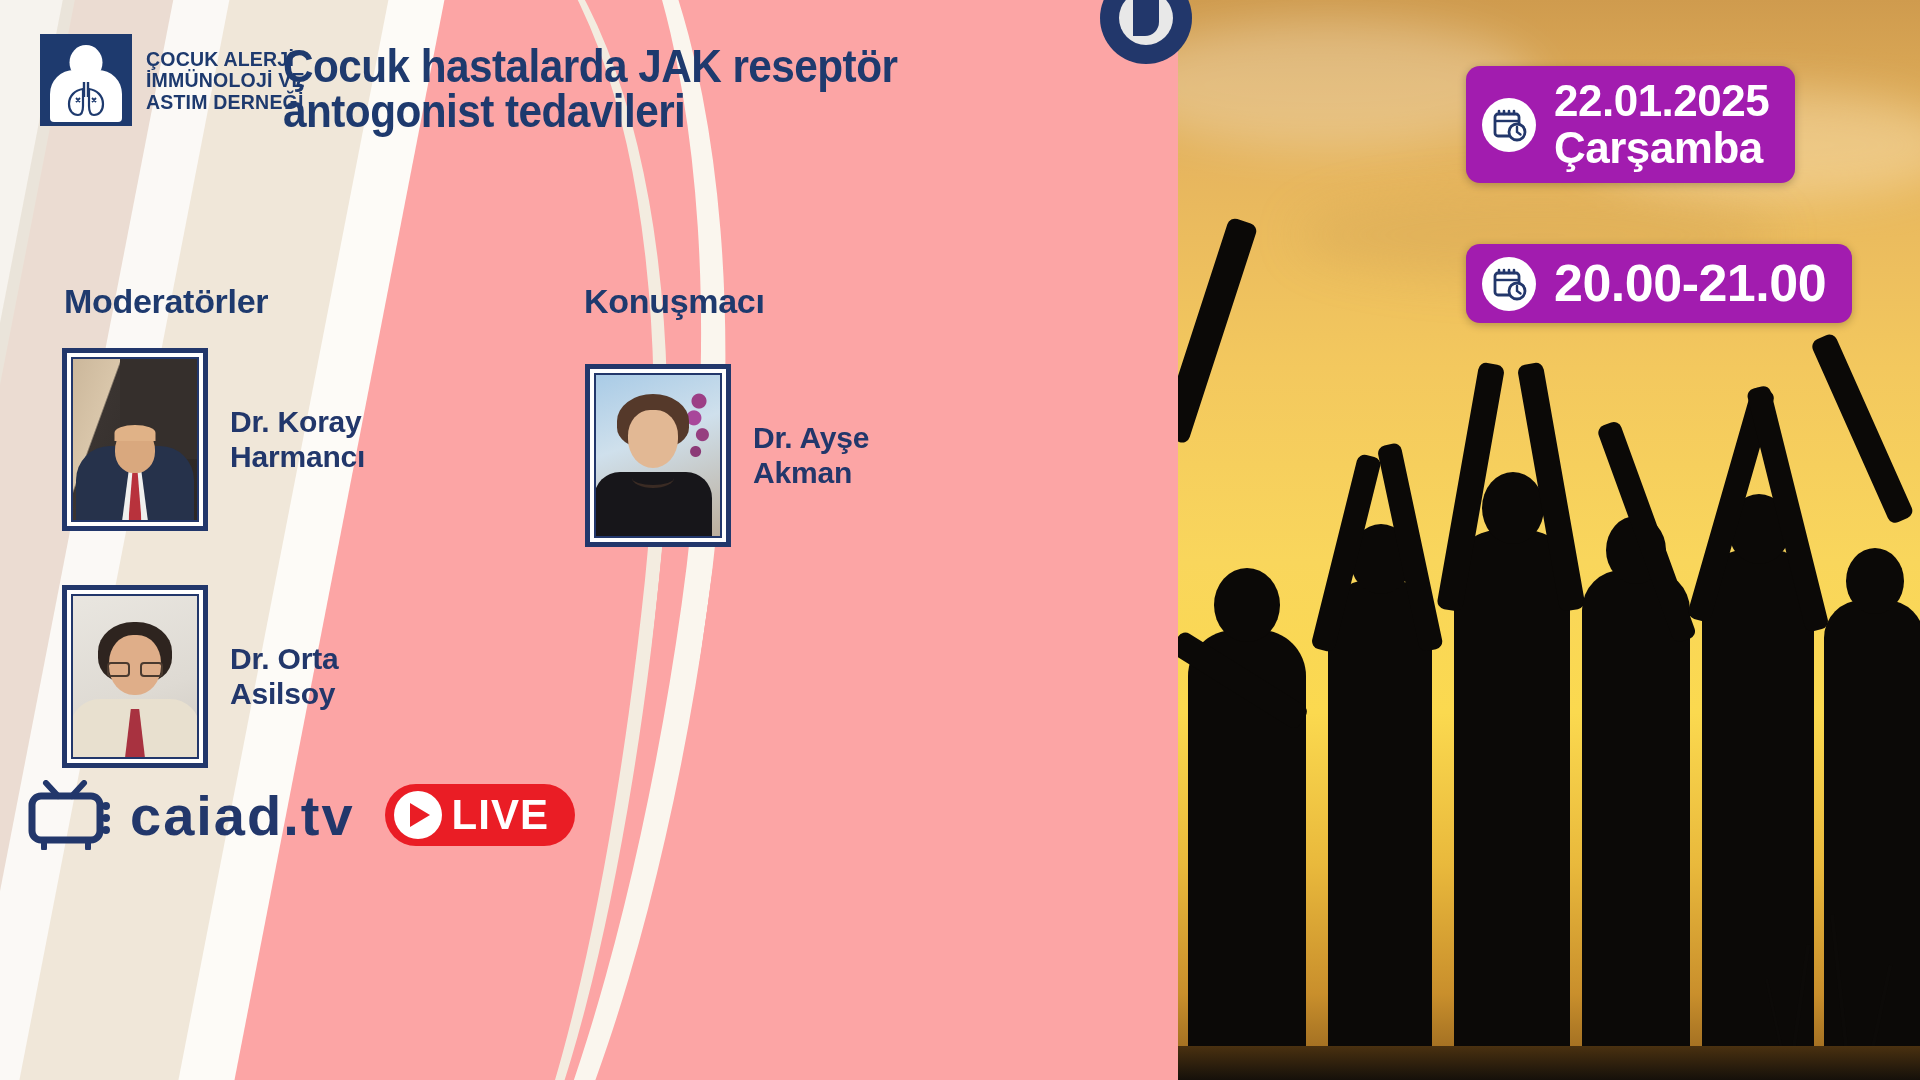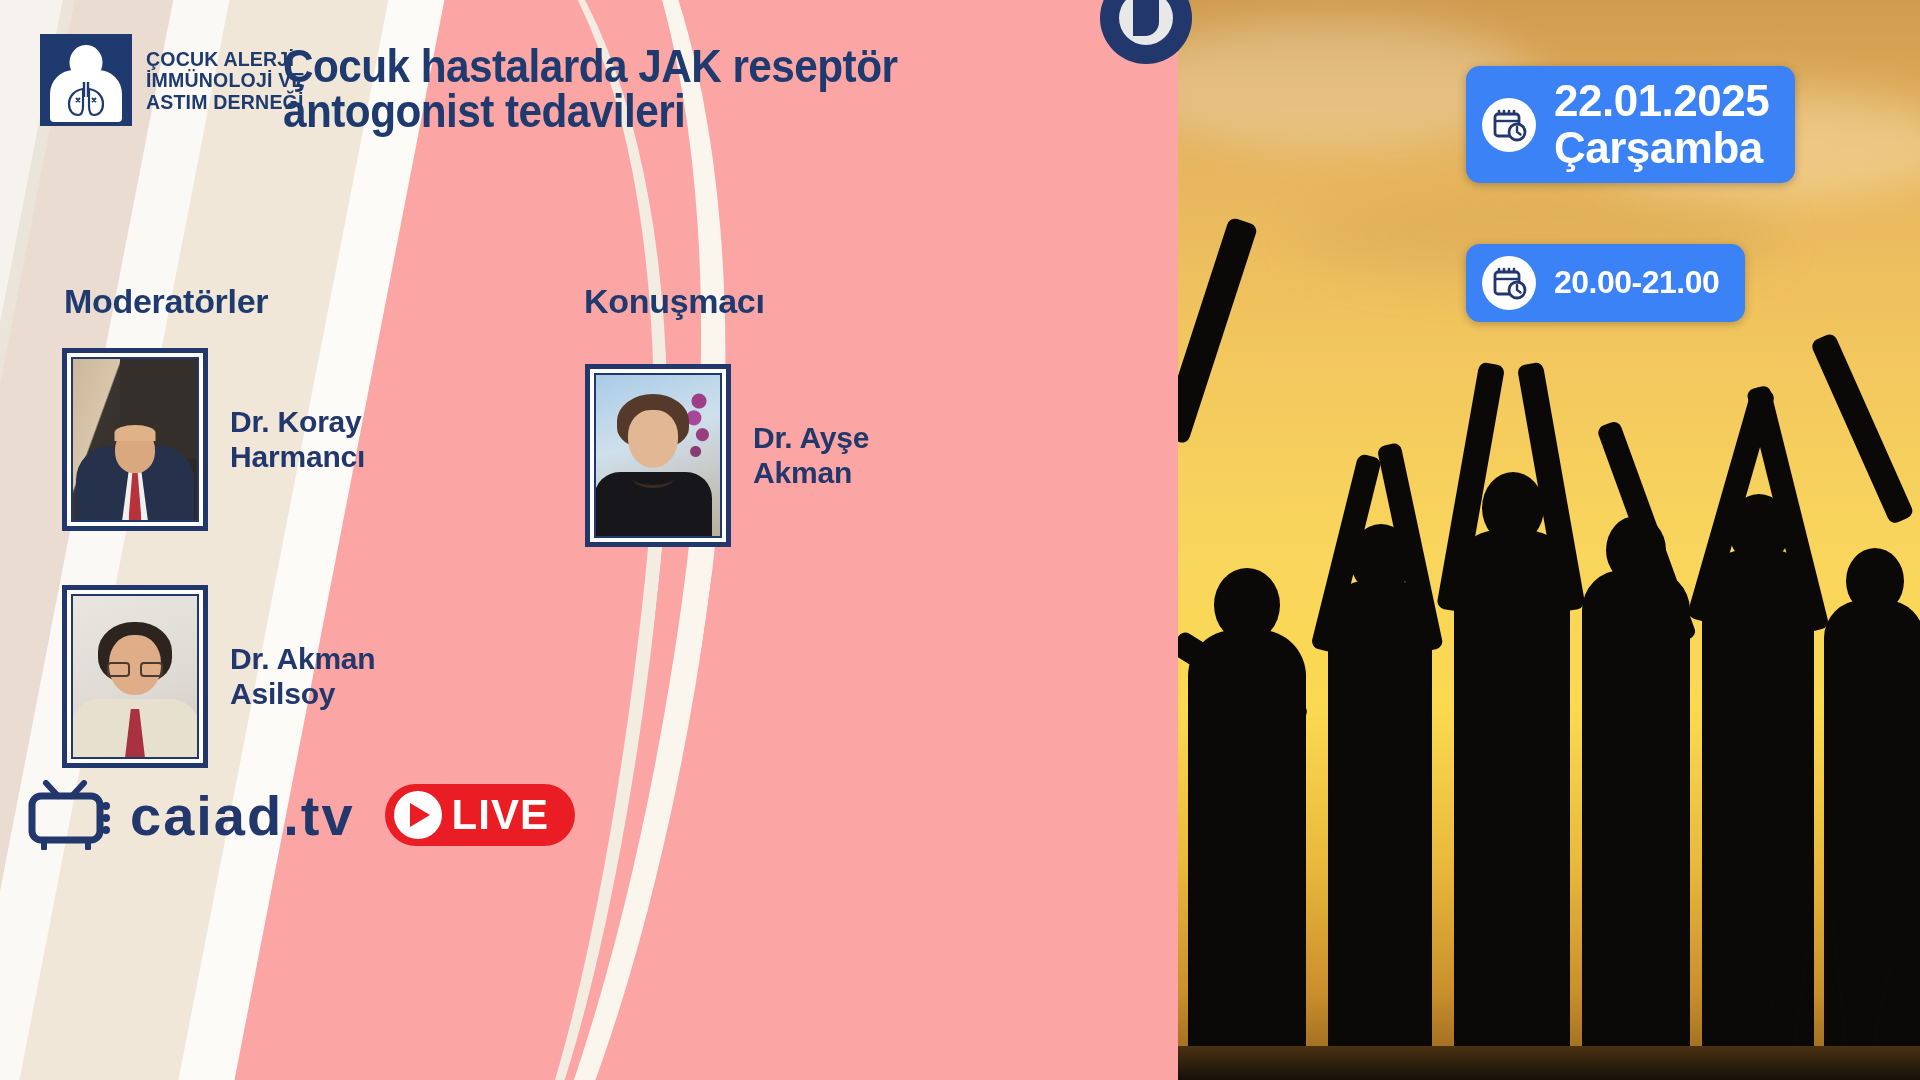--- a/index.html
+++ b/index.html
@@ -159,30 +159,30 @@
   .sil { position:absolute; background:#0c0a08; }
   .ground { position:absolute; left:0; bottom:0; width:100%; height:34px; background:linear-gradient(180deg,#4a3110,#15100a); }
 
   
   .pr { position:absolute; bottom:30px; background:#0b0907; }
   .hd { position:absolute; background:#0b0907; border-radius:50%; }
   .arm{ position:absolute; background:#0b0907; border-radius:8px; transform-origin:bottom center; }
 
   
   .badge {
-    position:absolute; z-index:20; background:#3b82f6; border-radius:14px;
+    position:absolute; z-index:20; background:#a21caf; border-radius:14px;
     display:flex; align-items:center; gap:18px; padding:12px 26px 12px 16px;
     box-shadow:0 2px 8px rgba(0,0,0,.25);
   }
   .badge-date { left:1466px; top:66px; }
   .badge-time { left:1466px; top:244px; }
   .b-icon { width:54px; height:54px; border-radius:50%; background:#fff; flex:none; display:flex; align-items:center; justify-content:center; }
   .b-text { color:#fff; font-weight:700; font-size:44px; line-height:1.06; letter-spacing:-.5px; white-space:nowrap; }
   .b-text .l2 { display:block; }
-  .b-time { font-size:32px; }
+  .b-time { font-size:52px; }
 
   
   .top-circle {
     position:absolute; left:1100px; top:-28px; width:92px; height:92px; border-radius:50%;
     background:#22376b; z-index:3;
   }
   .top-circle::after{
     content:""; position:absolute; left:19px; top:19px; width:54px; height:54px;
     border-radius:50%; background:#e8e8e8;
   }
@@ -308,21 +308,21 @@
             <div class="suna-hair"></div>
             <div class="suna-face"></div>
             <div class="suna-glass">
                 <span></span>
                 <span></span>
               </div>
           </div>
         </div>
       </div>
       <div class="pname">
-        <div>Dr. Akman</div>
+        <div>Dr. Orta</div>
         <div>Asilsoy</div>
       </div>
     </div>
 
     <div class="person p3">
       <div class="frame f-ayse">
         <div class="frame-inner">
           <div class="ph ayse-bg">
             <div class="ayse-orchid"></div>
             <div class="ayse-top"></div>

